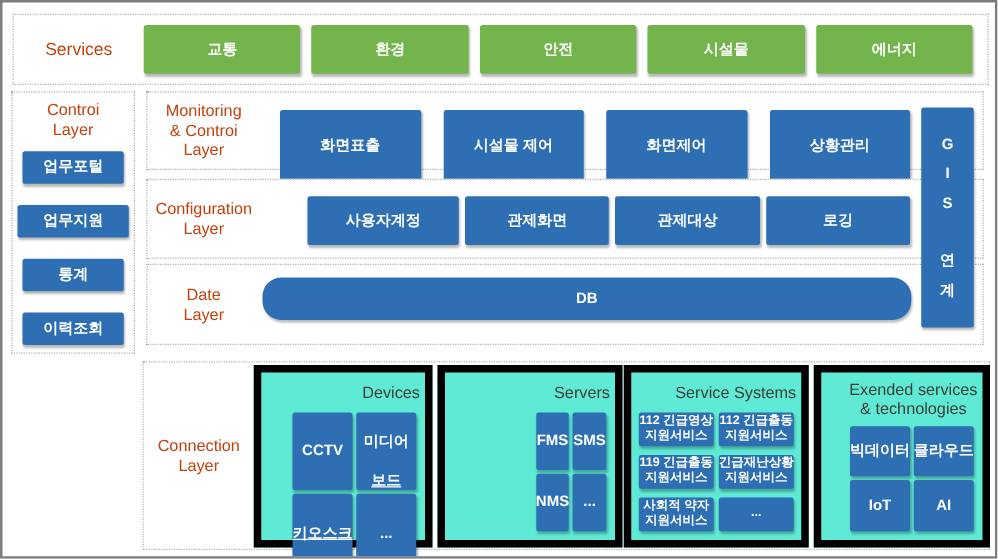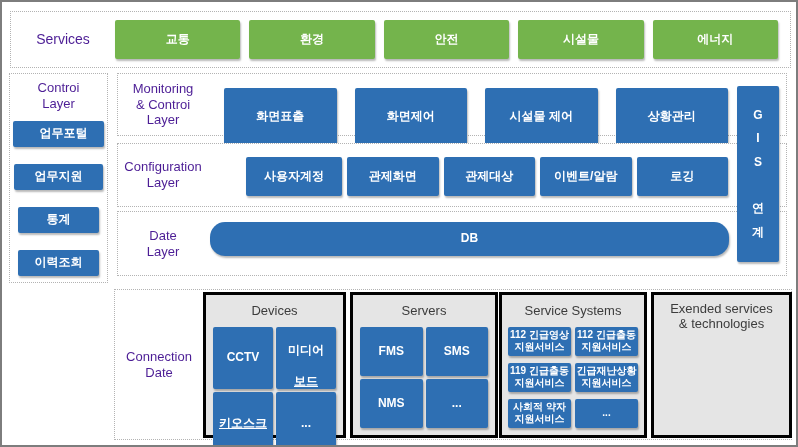--- a/index.html
+++ b/index.html
@@ -1,22 +1,22 @@
 <!DOCTYPE html>
 <html><head>
 <meta charset="utf-8">
 <style>
   html,body{margin:0;padding:0;background:#fff;}
   body{font-family:"Liberation Sans","DejaVu Sans",sans-serif;}
   .canvas{position:relative;width:798px;height:447px;box-sizing:border-box;
           border:2px solid #7d7d7d;background:#fff;overflow:hidden;}
   .layer{position:absolute;box-sizing:border-box;border:1px dotted #b3b3b3;background:#fff;}
-  .grp{position:absolute;box-sizing:border-box;border:3px solid #000000;background:#e5e5e5;
-       display:flex;flex-direction:column;}
-  .lbl{color:#4c1d95;font-size:13px;line-height:1.22;text-align:center;white-space:pre-line;}
+  .grp{position:absolute;box-sizing:border-box;border:6px solid #000000;background:#5eead4;
+       display:flex;flex-direction:column;align-items:flex-end;}
+  .lbl{color:#c2410c;font-size:13px;line-height:1.22;text-align:center;white-space:pre-line;}
   .gbox{background:#74b44c;color:#fff;font-weight:bold;font-size:12px;border-radius:2px;
         display:flex;align-items:center;justify-content:center;
         box-shadow:1px 2px 2px rgba(0,0,0,.28);}
   .kbox{background:#2e6fb3;color:#fff;font-weight:bold;font-size:12px;border-radius:2px;
         display:flex;align-items:center;justify-content:center;text-align:center;
         box-shadow:1px 2px 2px rgba(0,0,0,.28);white-space:pre-line;line-height:1.3;}
   .flexrow{position:absolute;display:flex;}
   .centerbox{display:flex;align-items:center;justify-content:center;}
   .grp-title{color:#3c3c3c;font-size:13px;text-align:center;white-space:pre-line;line-height:1.15;
              margin:9px 4px 8px;}
@@ -44,47 +44,46 @@
       <div class="gbox" style="flex:1;">안전</div>
       <div class="gbox" style="flex:1;">시설물</div>
       <div class="gbox" style="flex:1;">에너지</div>
     </div>
   </div>
 
   <div class="layer" style="left:7px;top:71px;width:99px;height:210px;">
     <div class="lbl" style="margin-top:6px;">Controi
 Layer</div>
     <div style="display:flex;flex-direction:column;align-items:center;gap:17px;margin-top:9px;">
-      <div class="kbox" style="width:81px;height:26px;padding-left:10px;">업무포털</div>
+      <div class="kbox" style="width:81px;height:26px;">업무포털</div>
       <div class="kbox" style="width:89px;height:26px;">업무지원</div>
       <div class="kbox" style="width:81px;height:26px;">통계</div>
       <div class="kbox" style="width:81px;height:26px;">이력조회</div>
     </div>
   </div>
 
   <div class="layer" style="left:115px;top:71px;width:670px;height:63px;">
     <div class="lbl centerbox" style="position:absolute;left:0;top:0;bottom:0;width:90px;">Monitoring
 &amp; Controi
 Layer</div>
     <div class="flexrow" style="left:92px;right:58px;top:14px;height:58px;gap:18px;padding-left:14px;">
       <div class="kbox" style="flex:1;">화면표출</div>
+      <div class="kbox" style="flex:1;">시설물 제어</div>
       <div class="kbox" style="flex:1;">화면제어</div>
-      <div class="kbox" style="flex:1;">시설물 제어</div>
       <div class="kbox" style="flex:1;">상황관리</div>
     </div>
   </div>
 
   <div class="layer" style="left:115px;top:141px;width:670px;height:64px;">
     <div class="lbl centerbox" style="position:absolute;left:0;top:0;bottom:0;width:90px;">Configuration
 Layer</div>
     <div class="flexrow" style="left:92px;right:58px;top:13px;height:39px;gap:5px;margin-left:36px;">
       <div class="kbox" style="flex:1.05;">사용자계정</div>
       <div class="kbox" style="flex:1;">관제화면</div>
       <div class="kbox" style="flex:1;font-family:Liberation Serif, serif;">관제대상</div>
-      <div class="kbox" style="flex:1;">이벤트/알람</div>
       <div class="kbox" style="flex:1;">로깅</div>
     </div>
   </div>
 
   <div class="layer" style="left:115px;top:209px;width:670px;height:65px;">
     <div class="lbl centerbox" style="position:absolute;left:0;top:0;bottom:0;width:90px;">Date
 Layer</div>
     <div class="flexrow" style="left:92px;right:57px;top:10px;height:34px;">
       <div class="kbox" style="flex:1;border-radius:15px;">DB</div>
     </div>
@@ -92,21 +91,21 @@
 
   <div class="gis">G
 I
 S
 
 연
 계</div>
 
   <div class="layer" style="left:112px;top:287px;width:678px;height:151px;">
     <div class="lbl centerbox" style="position:absolute;left:0;top:0;bottom:0;width:88px;">Connection
-Date</div>
+Layer</div>
 
     <div class="grp" style="left:88px;top:2px;width:143px;height:146px;">
       <div class="grp-title">Devices</div>
       <div class="grid2">
         <div class="kbox">CCTV</div>
         <div class="kbox">
           <span>
             <span>미디어</span><br>
             <span class="u">보드</span>
           </span>
@@ -141,16 +140,22 @@
 지원서비스</div>
         <div class="kbox">사회적 약자
 지원서비스</div>
         <div class="kbox">...</div>
       </div>
     </div>
 
     <div class="grp" style="left:536px;top:2px;width:141px;height:146px;">
       <div class="grp-title" style="margin-top:7px;margin-bottom:6px;">Exended services
 &amp; technologies</div>
+      <div class="grid2">
+        <div class="kbox">빅데이터</div>
+        <div class="kbox">클라우드</div>
+        <div class="kbox">IoT</div>
+        <div class="kbox">AI</div>
+      </div>
     </div>
   </div>
 
 </div>
 
 </body></html>

